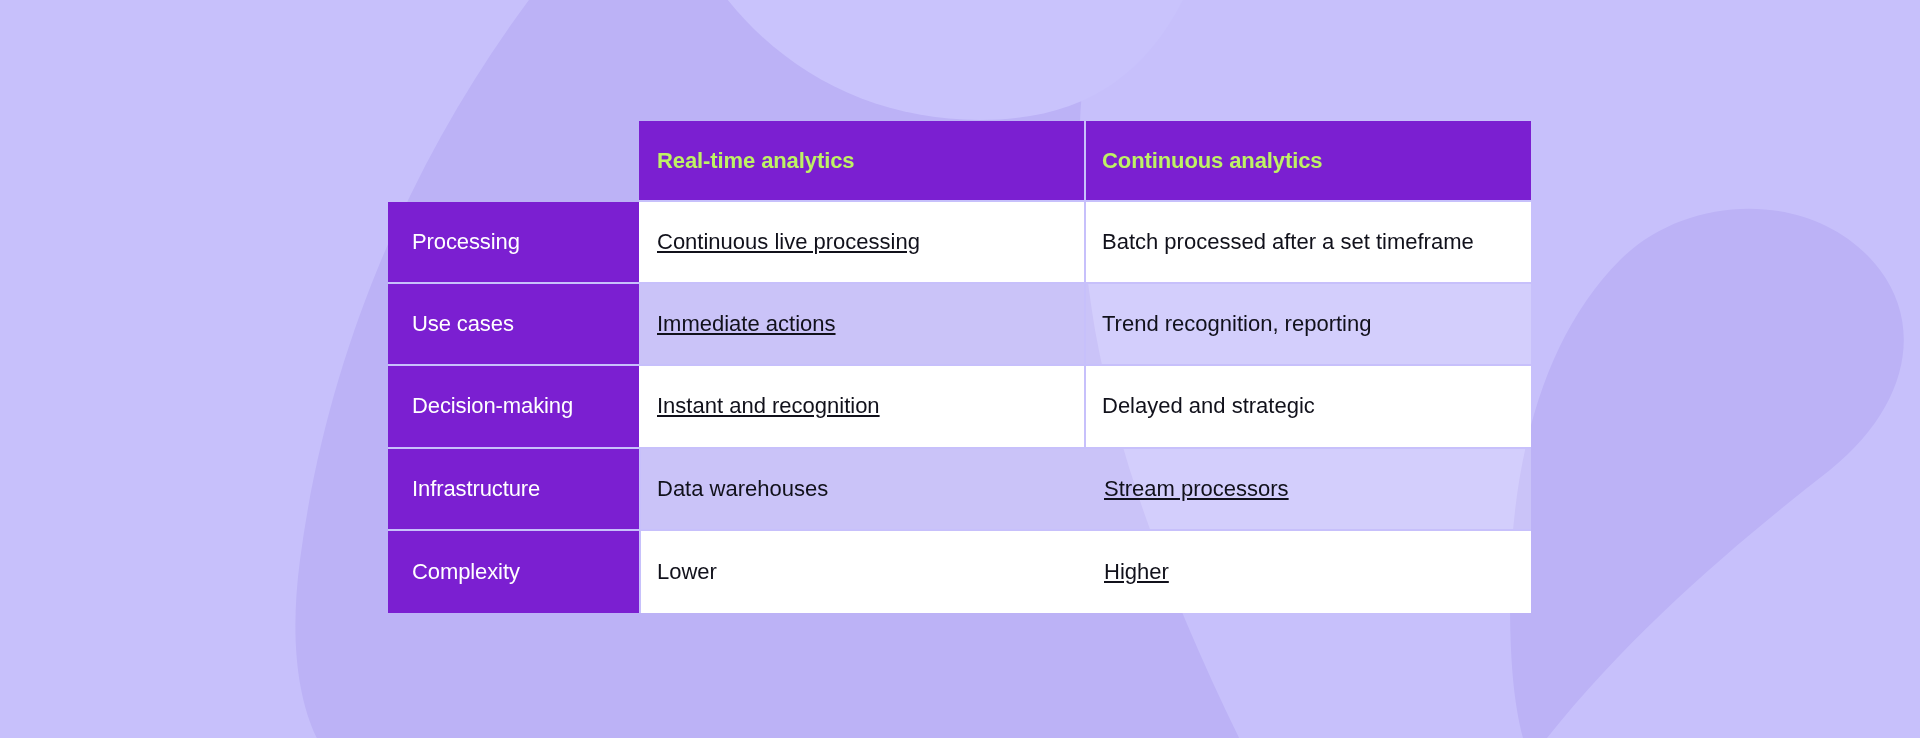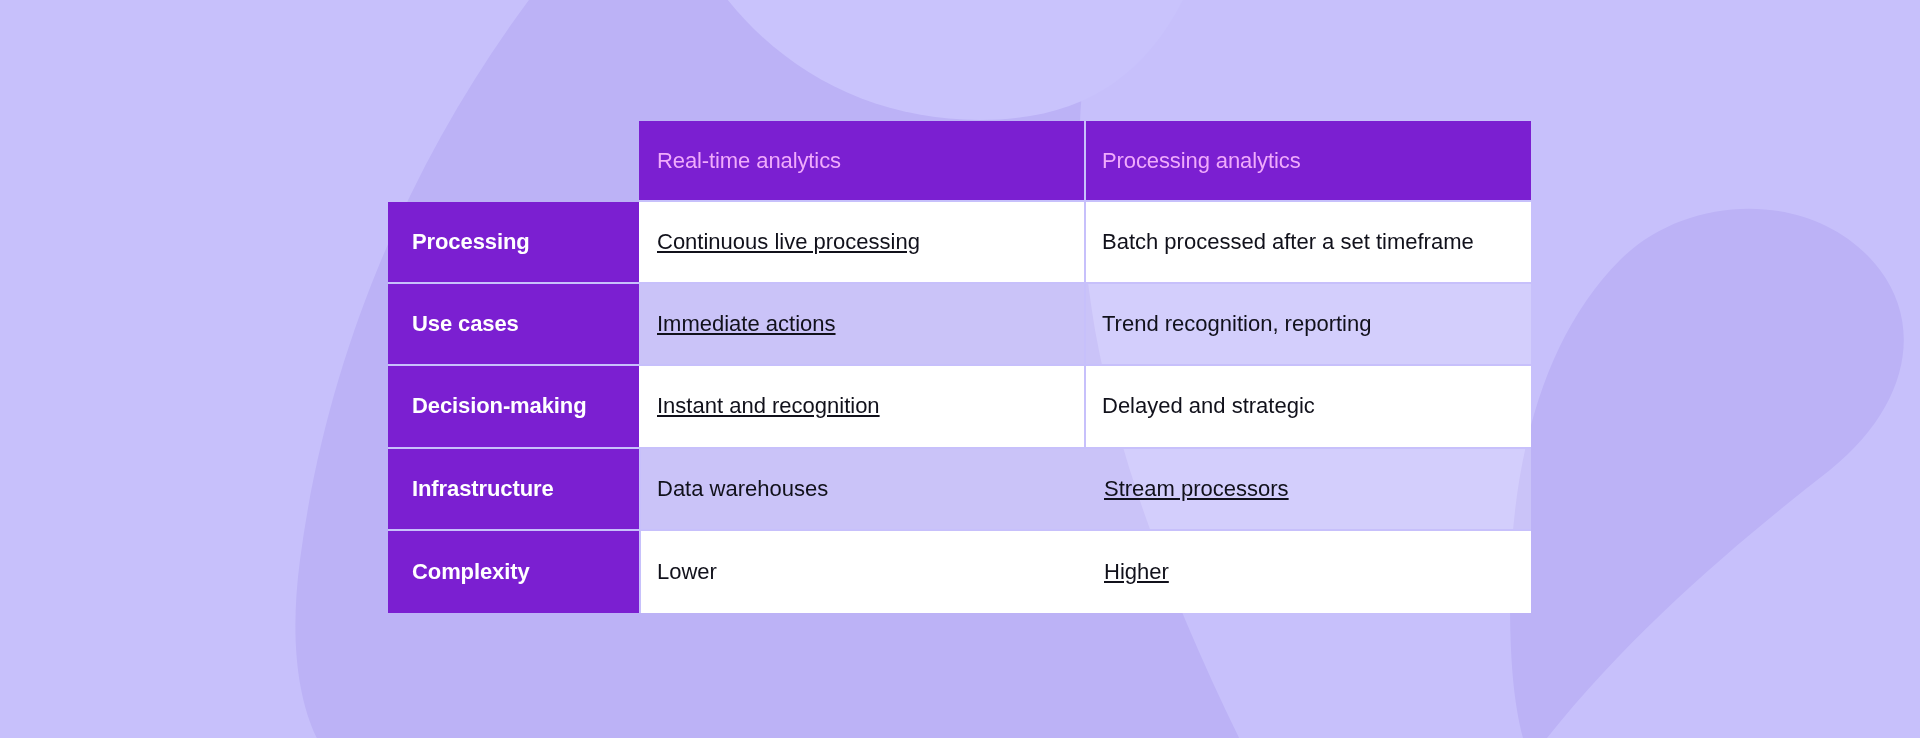--- a/index.html
+++ b/index.html
@@ -51,21 +51,21 @@
     display:flex;
     align-items:center;
     overflow:hidden;
   }
 
   .cell-label {
     width:251px;
     flex:0 0 251px;
     background:#7b1fd1;
     color:#ffffff;
-    font-weight:bold;
+    font-weight:normal;
     font-size:22px;
     letter-spacing:-0.1px;
     padding-left:24px;
     border-bottom:2px solid #c7c0fb;
     font-stretch:condensed;
   }
 
   .cell-label.empty {
     background:transparent;
     border-bottom:none;
@@ -82,22 +82,22 @@
   .cell-data.c2 { flex:0 0 445px; width:445px;text-decoration:underline; }
   .cell-data.c3 { flex:0 0 447px; width:447px; }
 
   
   .trow.light .cell-data { background:#ffffff; }
   .trow.tint  .cell-data { background:rgba(255,255,255,0.22); }
 
   
   .cell-head {
     background:#7b1fd1;
-    color:#f0abfc;
-    font-weight:normal;
+    color:#bef264;
+    font-weight:bold;
     font-size:22px;
     letter-spacing:-0.1px;
     padding-left:18px;
     border-bottom:2px solid #c7c0fb;
     display:flex;
     align-items:center;
     font-stretch:condensed;
   }
   .cell-head.c2 { flex:0 0 445px; width:445px; }
   .cell-head.c3 { flex:0 0 447px; width:447px; }
@@ -126,21 +126,21 @@
   <path fill="#bcb2f6" d="M 560 -40 C 430 120 330 330 300 560 C 288 650 300 720 330 760 L 1250 760 C 1180 620 1120 470 1095 330 C 1070 180 1075 50 1110 -40 Z"></path>
   <path fill="#c9c3fc" d="M 700 -40 C 760 60 860 120 980 120 C 1090 120 1160 70 1200 -40 Z"></path>
   <path fill="#bcb2f6" d="M 1530 760 C 1620 640 1740 540 1830 470 C 1905 410 1925 330 1880 270 C 1820 190 1690 190 1620 260 C 1540 340 1510 470 1510 600 C 1510 670 1515 720 1530 760 Z"></path>
 </svg>
 
 <div id="comparison-table">
 
   <div class="trow header-row">
     <div class="cell cell-label empty"></div>
     <div class="cell-head c2">Real-time analytics</div>
-    <div class="cell-head c3">Processing analytics</div>
+    <div class="cell-head c3">Continuous analytics</div>
   </div>
 
   <div class="trow light">
     <div class="cell cell-label">Processing</div>
     <div class="cell cell-data c2">Continuous live processing</div>
     <div class="cell cell-data c3">Batch processed after a set timeframe</div>
   </div>
 
   <div class="trow tint">
     <div class="cell cell-label">Use cases</div>

